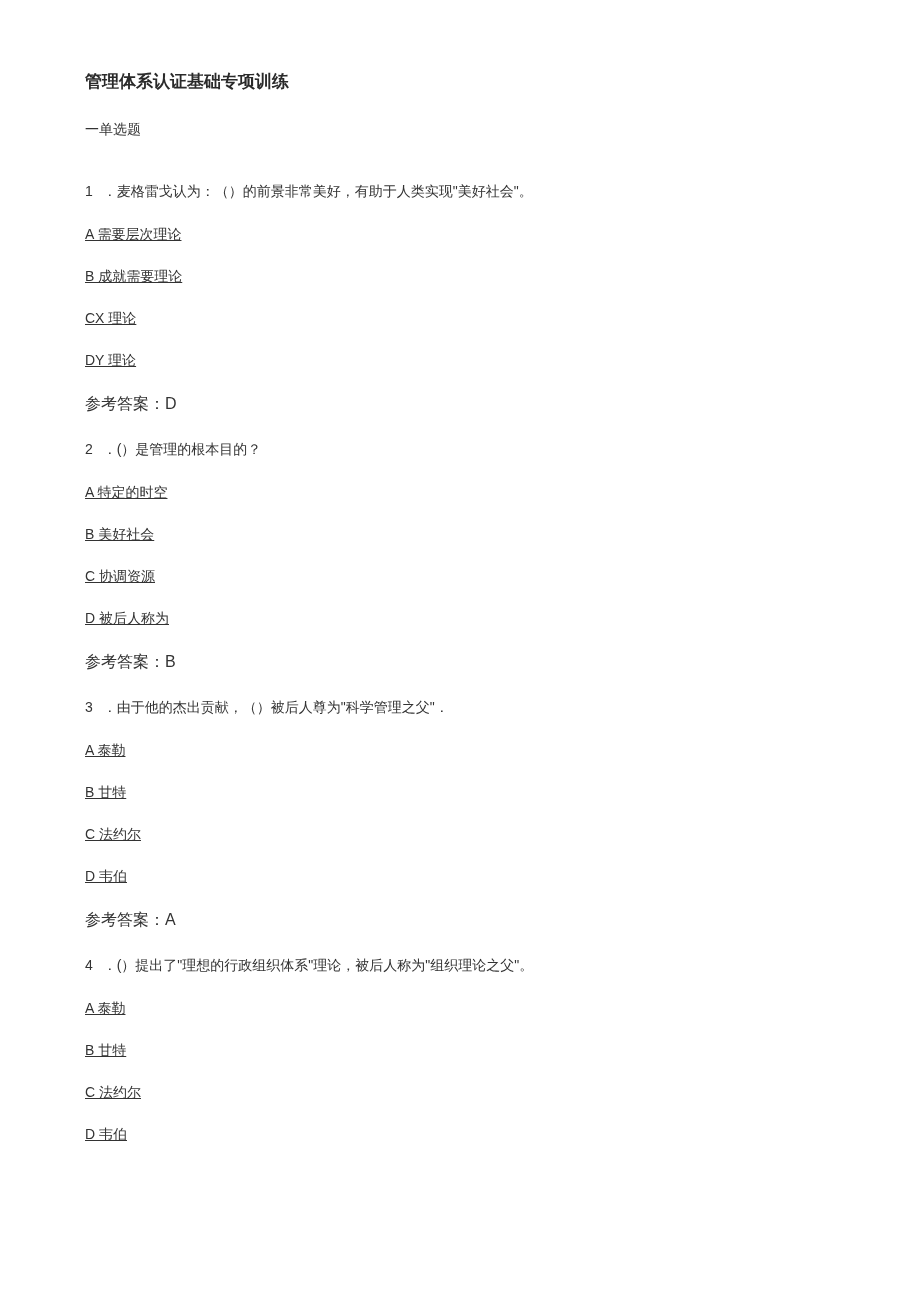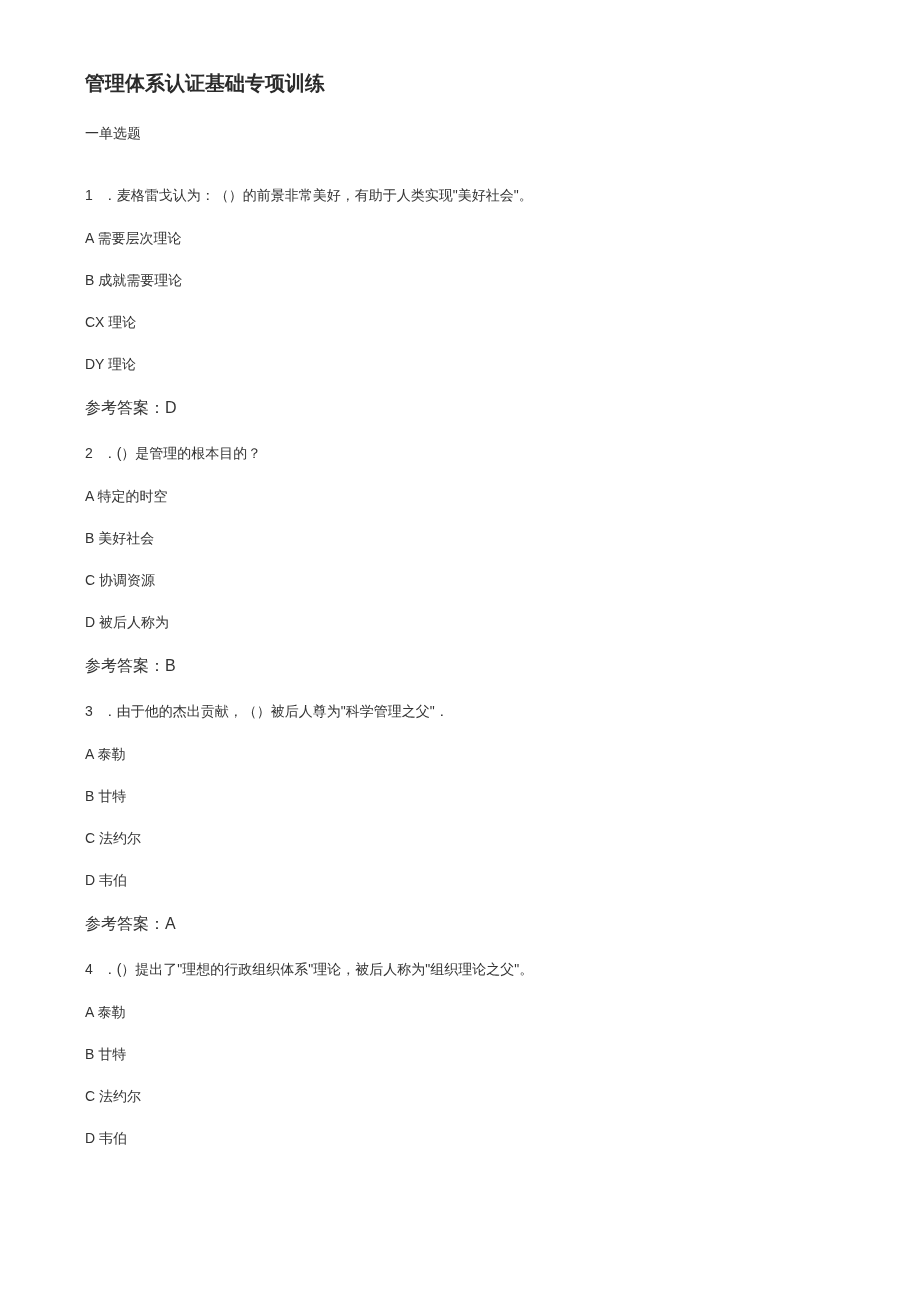--- a/index.html
+++ b/index.html
@@ -5,41 +5,42 @@
   * { margin: 0; padding: 0; box-sizing: border-box; }
   body {
     width: 920px;
     height: 1301px;
     background: #ffffff;
     font-family: "Microsoft YaHei", "SimSun", sans-serif;
     color: #333333;
     padding: 70px 85px 60px 85px;
   }
   .title {
-    font-size: 20px;
+    font-size: 17px;
     font-weight: bold;
     color: #2a2a2a;
     margin-bottom: 28px;
     font-family: Liberation Mono, monospace;
   }
   .section-label {
     font-size: 14px;
     color: #333333;
     margin-bottom: 42px;
   }
   .qline {
     font-size: 14px;
     color: #333333;
     margin-bottom: 24px;
     line-height: 1.5;
   }
   .opt {
     font-size: 14px;
     color: #333333;
     margin-bottom: 24px;
+    text-decoration: underline;
   }
   .ans {
     font-size: 16px;
     color: #333333;
     margin-bottom: 24px;
   }
   .qnum { display:inline-block; margin-right: 6px; }
 </style>
 </head>
 <body>

